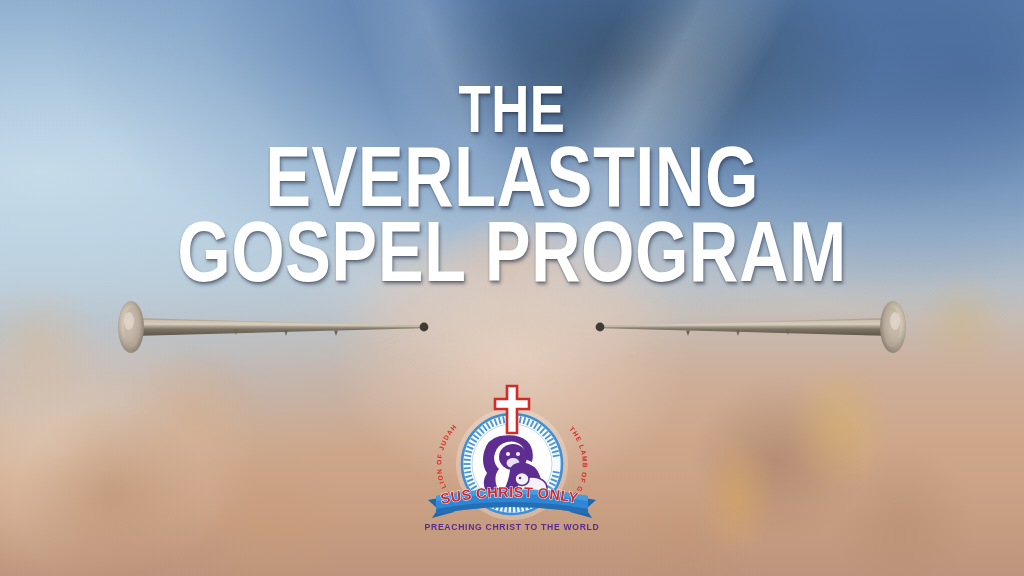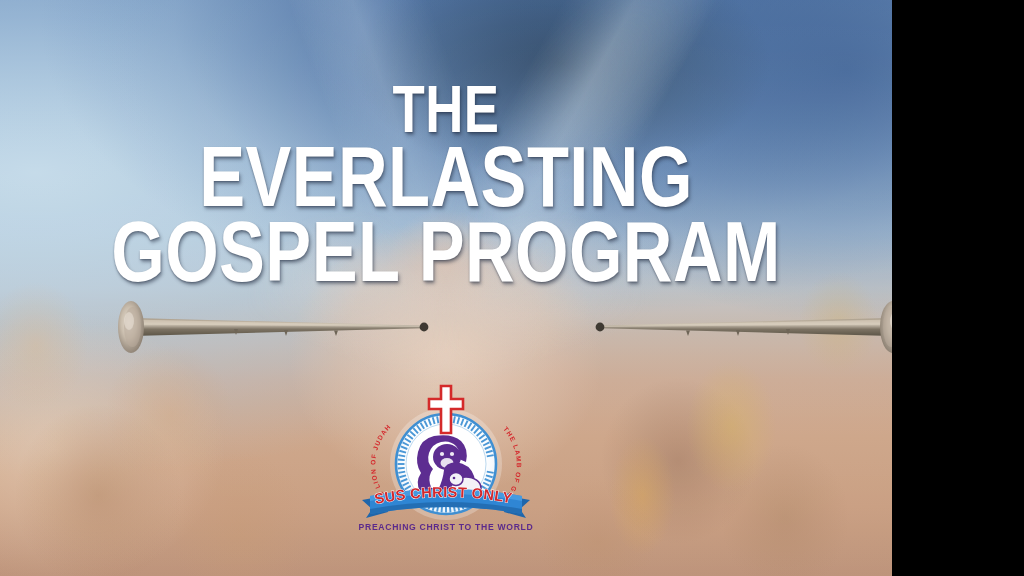--- a/index.html
+++ b/index.html
@@ -1,20 +1,20 @@
 <!DOCTYPE html>
 <html><head>
 <meta charset="utf-8">
 <style>
   html,body{margin:0;padding:0;background:#000;}
   *{box-sizing:border-box;}
 
   #stage{
     position:relative;
-    width:892px;height:576px;
+    width:1024px;height:576px;
     overflow:hidden;
     font-family:"Liberation Sans", sans-serif;
     background:#c2410c;
   }
 
   
   .bg-layer{position:absolute;inset:0;}
 
   
   .bg-base{

